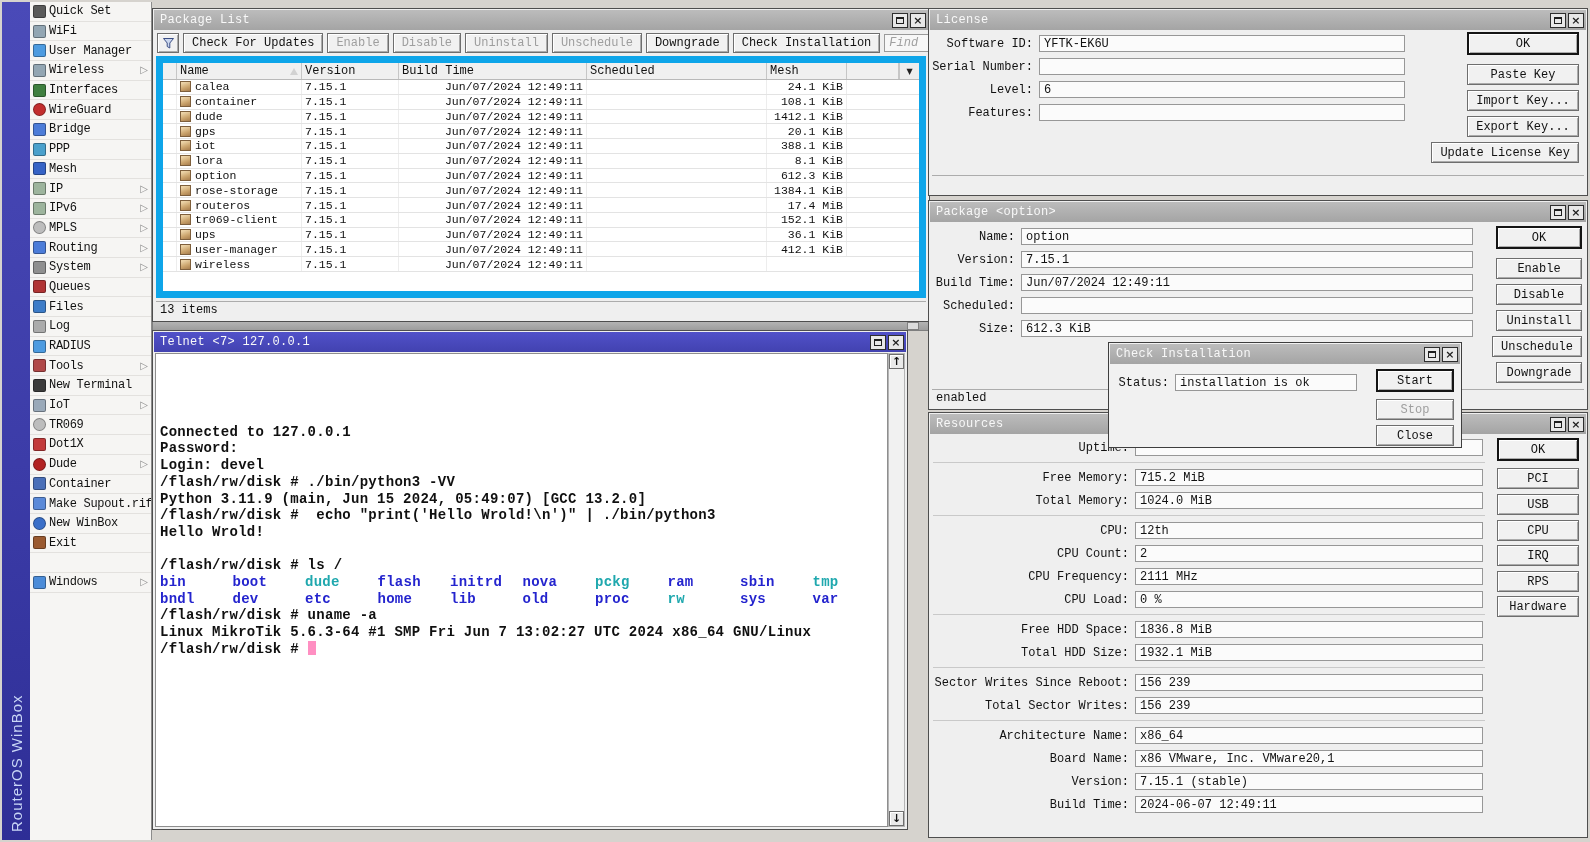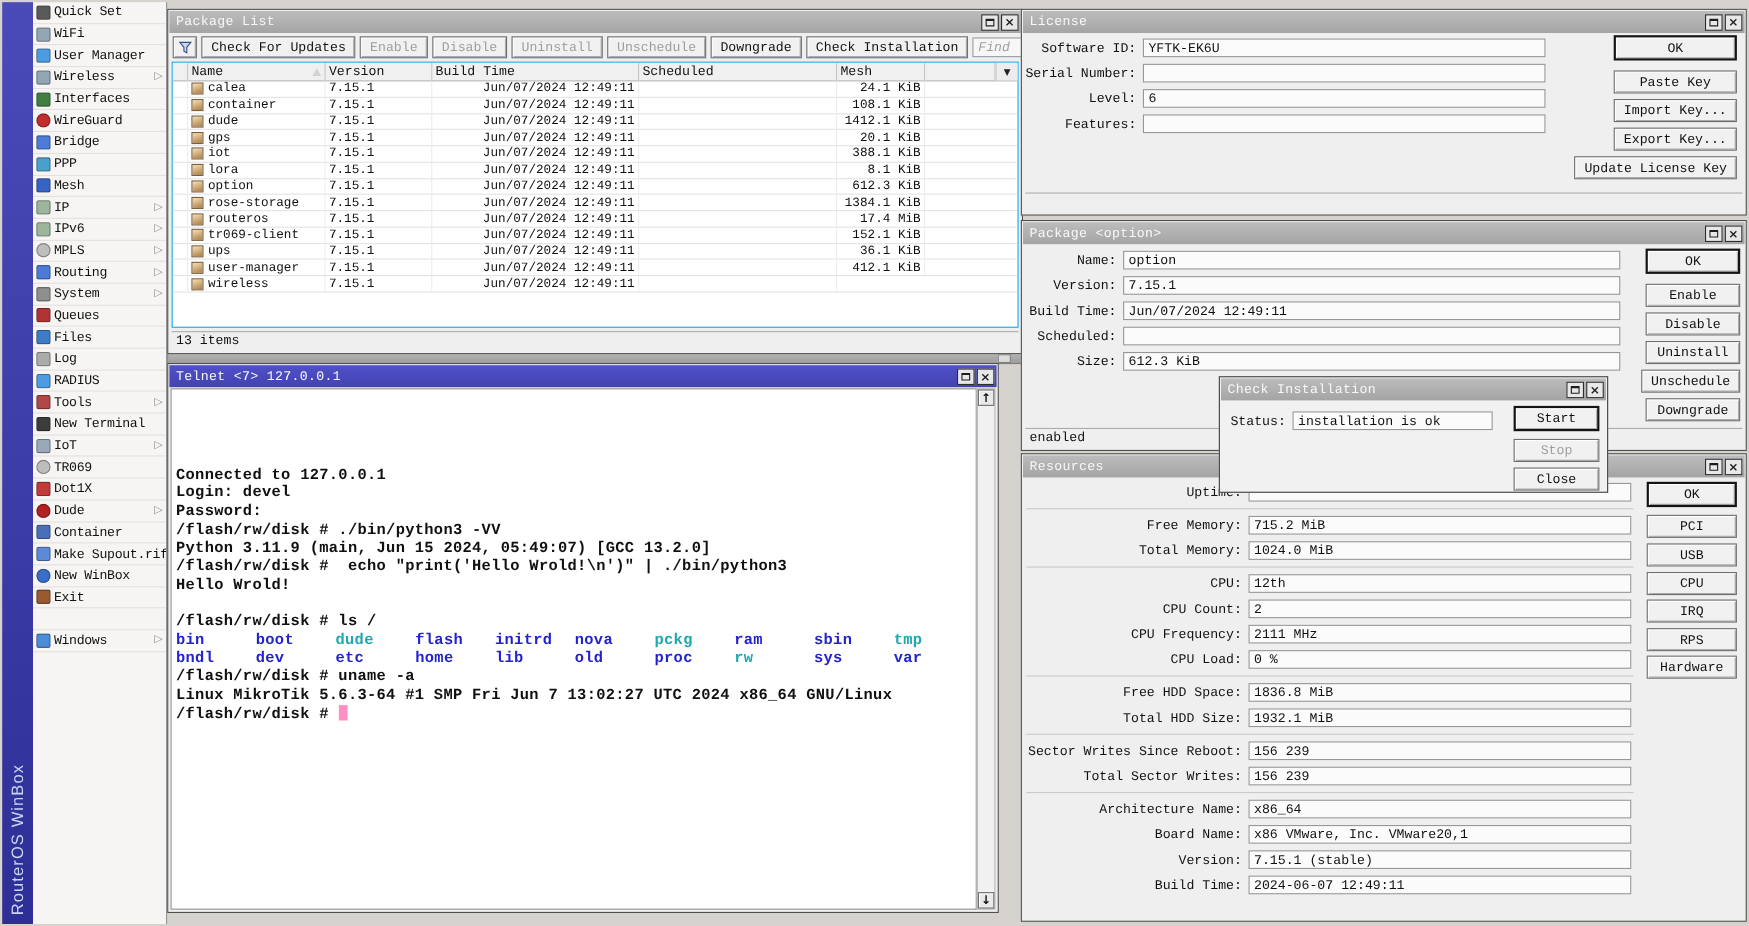--- a/index.html
+++ b/index.html
@@ -54,21 +54,21 @@
     display:flex; align-items:center; padding-left:4px; background:#EFEFEF; }
 
   
   #pl-toolbar { position:absolute; top:23px; left:4px; right:4px; height:22px; display:flex; align-items:center; gap:4px; }
   .tool-btn { height:20px; flex:none; }
   #pl-filter-btn { width:22px; height:20px; padding:0; }
   #pl-find { margin-left:auto; width:52px; height:18px; border:1px solid #9A9A9A; background:#F7F7F7;
     font:italic 12px "Liberation Mono",monospace; color:#555; padding:0 4px; flex:none; }
   #pl-find::placeholder { color:#A0A0A0; font-style:italic; }
   #pl-table { position:absolute; top:47px; left:3px; right:3px; bottom:23px; background:#FFF;
-    border:1px solid #0ea5e9; overflow:hidden; }
+    border:7px solid #0ea5e9; overflow:hidden; }
   .pl-header { display:flex; height:17px; background:#F0F0F0; border-bottom:1px solid #B9B9B9; }
   .pl-hcell { border-right:1px solid #C6C6C6; padding:0 3px; display:flex; align-items:center; flex:none;
     justify-content:space-between; }
   .sort-tri { width:0; height:0; border-left:4px solid transparent; border-right:4px solid transparent;
     border-bottom:7px solid #D2D2D2; }
   .dd-btn { flex:none; width:20px; display:flex; align-items:center; justify-content:center;
     background:#EDEDED; border-left:1px solid #C6C6C6; font-size:8px; color:#222;
     font-family:"DejaVu Sans",sans-serif; }
   .pl-row { display:flex; height:14.77px; border-bottom:1px solid #E3E3E3; align-items:stretch; }
   .pl-cell { flex:none; padding:0 3px; border-right:1px solid #EDEDED; display:flex; align-items:center;
@@ -583,22 +583,22 @@
     <span class="tb-btn">
         <span class="g-x">×</span>
       </span>
   </div>
   <div id="term-content">
       <div class="tline"></div>
       <div class="tline"></div>
       <div class="tline"></div>
       <div class="tline"></div>
       <div class="tline">Connected to 127.0.0.1</div>
+      <div class="tline">Password:</div>
       <div class="tline">Login: devel</div>
-      <div class="tline">Password:</div>
       <div class="tline">/flash/rw/disk # ./bin/python3 -VV</div>
       <div class="tline">Python 3.11.9 (main, Jun 15 2024, 05:49:07) [GCC 13.2.0]</div>
       <div class="tline">/flash/rw/disk #  echo "print('Hello Wrold!\n')" | ./bin/python3</div>
       <div class="tline">Hello Wrold!</div>
       <div class="tline"></div>
       <div class="tline">/flash/rw/disk # ls /</div>
       <div class="tline"><span class="ls-ent c-dir">bin</span><span class="ls-ent c-dir">boot</span><span class="ls-ent c-link">dude</span><span class="ls-ent c-dir">flash</span><span class="ls-ent c-dir">initrd</span><span class="ls-ent c-dir">nova</span><span class="ls-ent c-link">pckg</span><span class="ls-ent c-dir">ram</span><span class="ls-ent c-dir">sbin</span><span class="ls-ent c-link">tmp</span></div>
       <div class="tline"><span class="ls-ent c-dir">bndl</span><span class="ls-ent c-dir">dev</span><span class="ls-ent c-dir">etc</span><span class="ls-ent c-dir">home</span><span class="ls-ent c-dir">lib</span><span class="ls-ent c-dir">old</span><span class="ls-ent c-dir">proc</span><span class="ls-ent c-link">rw</span><span class="ls-ent c-dir">sys</span><span class="ls-ent c-dir">var</span></div>
       <div class="tline">/flash/rw/disk # uname -a</div>
       <div class="tline">Linux MikroTik 5.6.3-64 #1 SMP Fri Jun 7 13:02:27 UTC 2024 x86_64 GNU/Linux</div>

